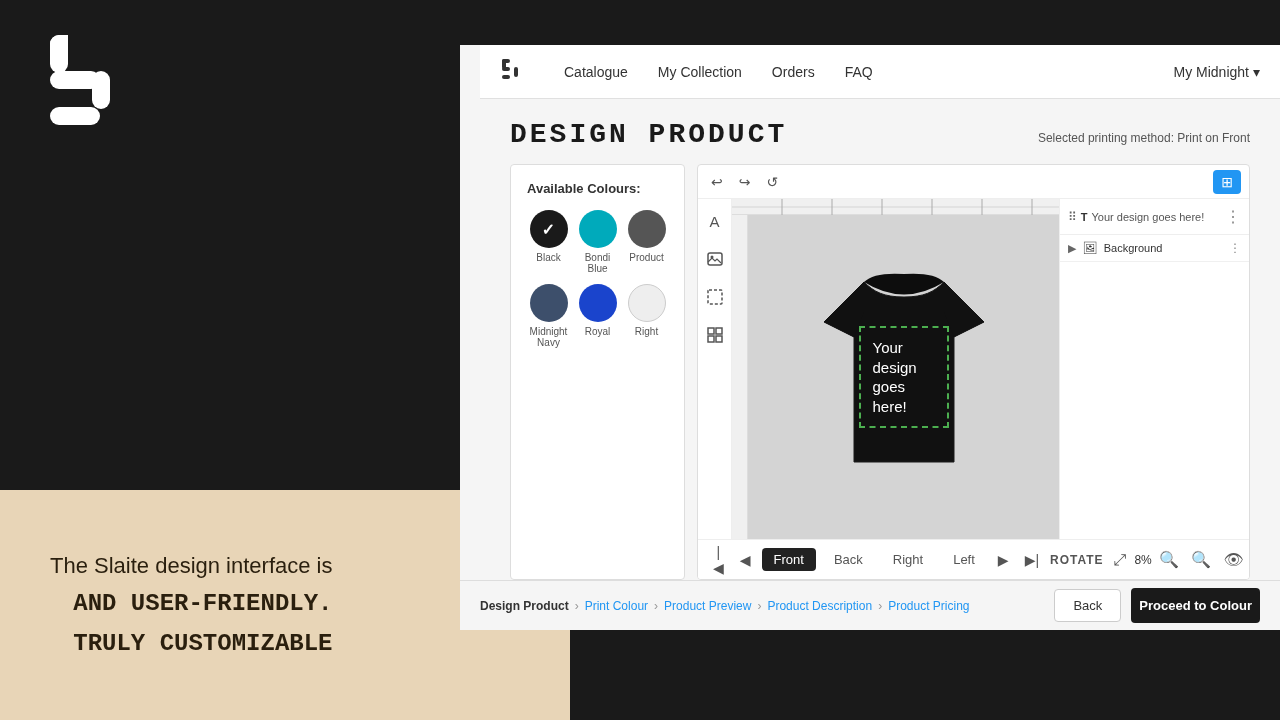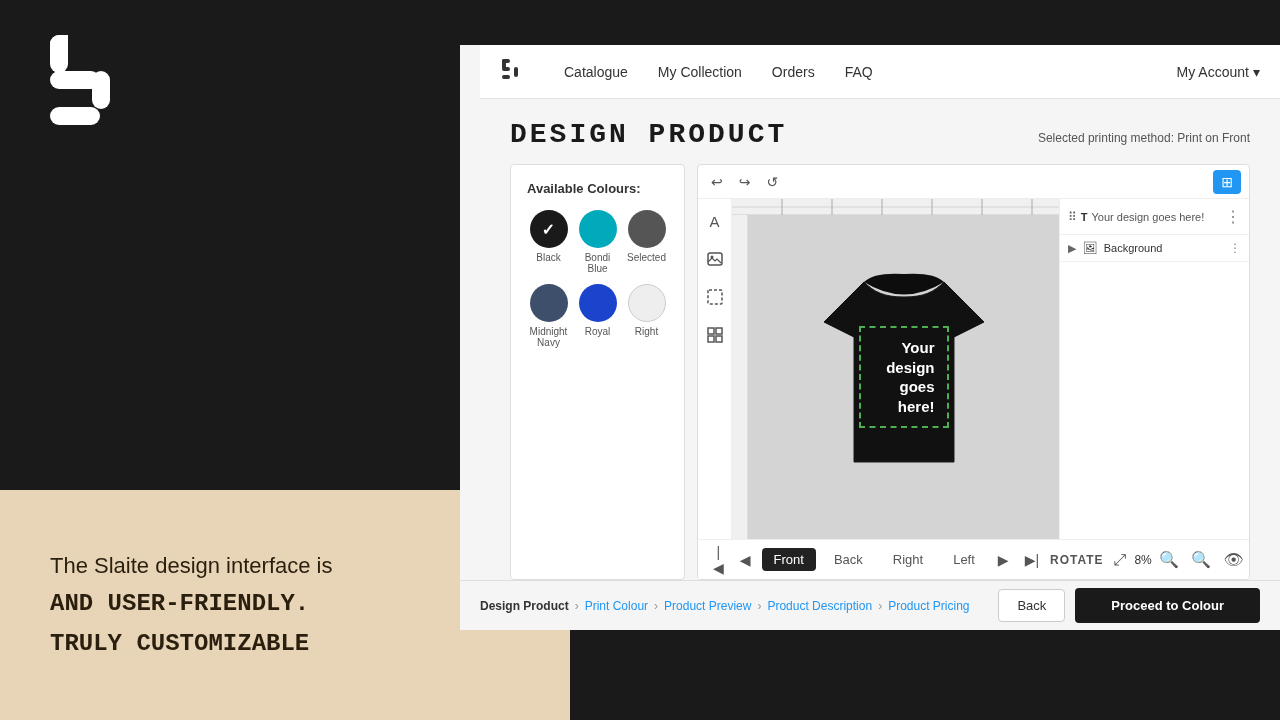--- a/index.html
+++ b/index.html
@@ -28,20 +28,21 @@
       background: #e8d5b7;
       display: flex;
       align-items: center;
       padding: 40px 50px;
     }
 
     .tagline {
       font-size: 22px;
       color: #2a1f0e;
       line-height: 1.5;
+      text-align: right;
     }
 
     .tagline-normal {
       font-weight: normal;
       font-family: Arial, sans-serif;
     }
 
     .tagline-bold {
       font-family: 'Courier New', monospace;
       font-weight: bold;
@@ -302,22 +303,22 @@
 
     .design-text-overlay {
       position: absolute;
       top: 50%;
       left: 50%;
       transform: translate(-50%, -50%);
       border: 2px dashed #4CAF50;
       padding: 10px 12px;
       color: white;
       font-size: 15px;
-      font-weight: bold;
-      text-align: right;
+      font-weight: normal;
+      text-align: left;
       line-height: 1.3;
       width: 90px;
     }
 
     
     .layers-panel {
       width: 190px;
       border-left: 1px solid #eee;
       display: flex;
       flex-direction: column;
@@ -464,21 +465,21 @@
       font-size: 13px;
       cursor: pointer;
       border-radius: 4px;
       color: #333;
     }
 
     .btn-proceed {
       background: #1a1a1a;
       color: white;
       border: none;
-      padding: 10px 36px;
+      padding: 10px 8px;
       font-size: 13px;
       cursor: pointer;
       border-radius: 4px;
       font-weight: bold;
     }
 
     
     .logo-s {
       width: 80px;
       height: 100px;
@@ -523,21 +524,21 @@
         <rect x="2" y="10" width="8" height="4" rx="2" fill="#333"></rect>
         <rect x="14" y="10" width="4" height="10" rx="2" fill="#333"></rect>
         <rect x="2" y="18" width="8" height="4" rx="2" fill="#333"></rect>
       </svg>
     </div>
     <a class="nav-link">Catalogue</a>
     <a class="nav-link">My Collection</a>
     <a class="nav-link">Orders</a>
     <a class="nav-link">FAQ</a>
     <div class="nav-account">
-      <span>My Account</span>
+      <span>My Midnight</span>
       <span>▾</span>
     </div>
   </nav>
 
   <div class="page-content">
     <div style="display:flex;align-items:baseline;justify-content:space-between;">
       <h1 class="page-title">DESIGN PRODUCT</h1>
       <span style="font-size:12px;color:#555;">Selected printing method: Print on Front</span>
     </div>
 
@@ -552,21 +553,21 @@
             <span class="colour-label">Black</span>
           </div>
 
           <div class="colour-item">
             <div class="colour-circle" style="background:#00aabb;"></div>
             <span class="colour-label">Bondi Blue</span>
           </div>
 
           <div class="colour-item">
             <div class="colour-circle" style="background:#555555;"></div>
-            <span class="colour-label">Selected</span>
+            <span class="colour-label">Product</span>
           </div>
 
           <div class="colour-item">
             <div class="colour-circle" style="background:#3d4f6b;"></div>
             <span class="colour-label">Midnight Navy</span>
           </div>
 
           <div class="colour-item">
             <div class="colour-circle" style="background:#1a44cc;"></div>
             <span class="colour-label">Royal</span>

